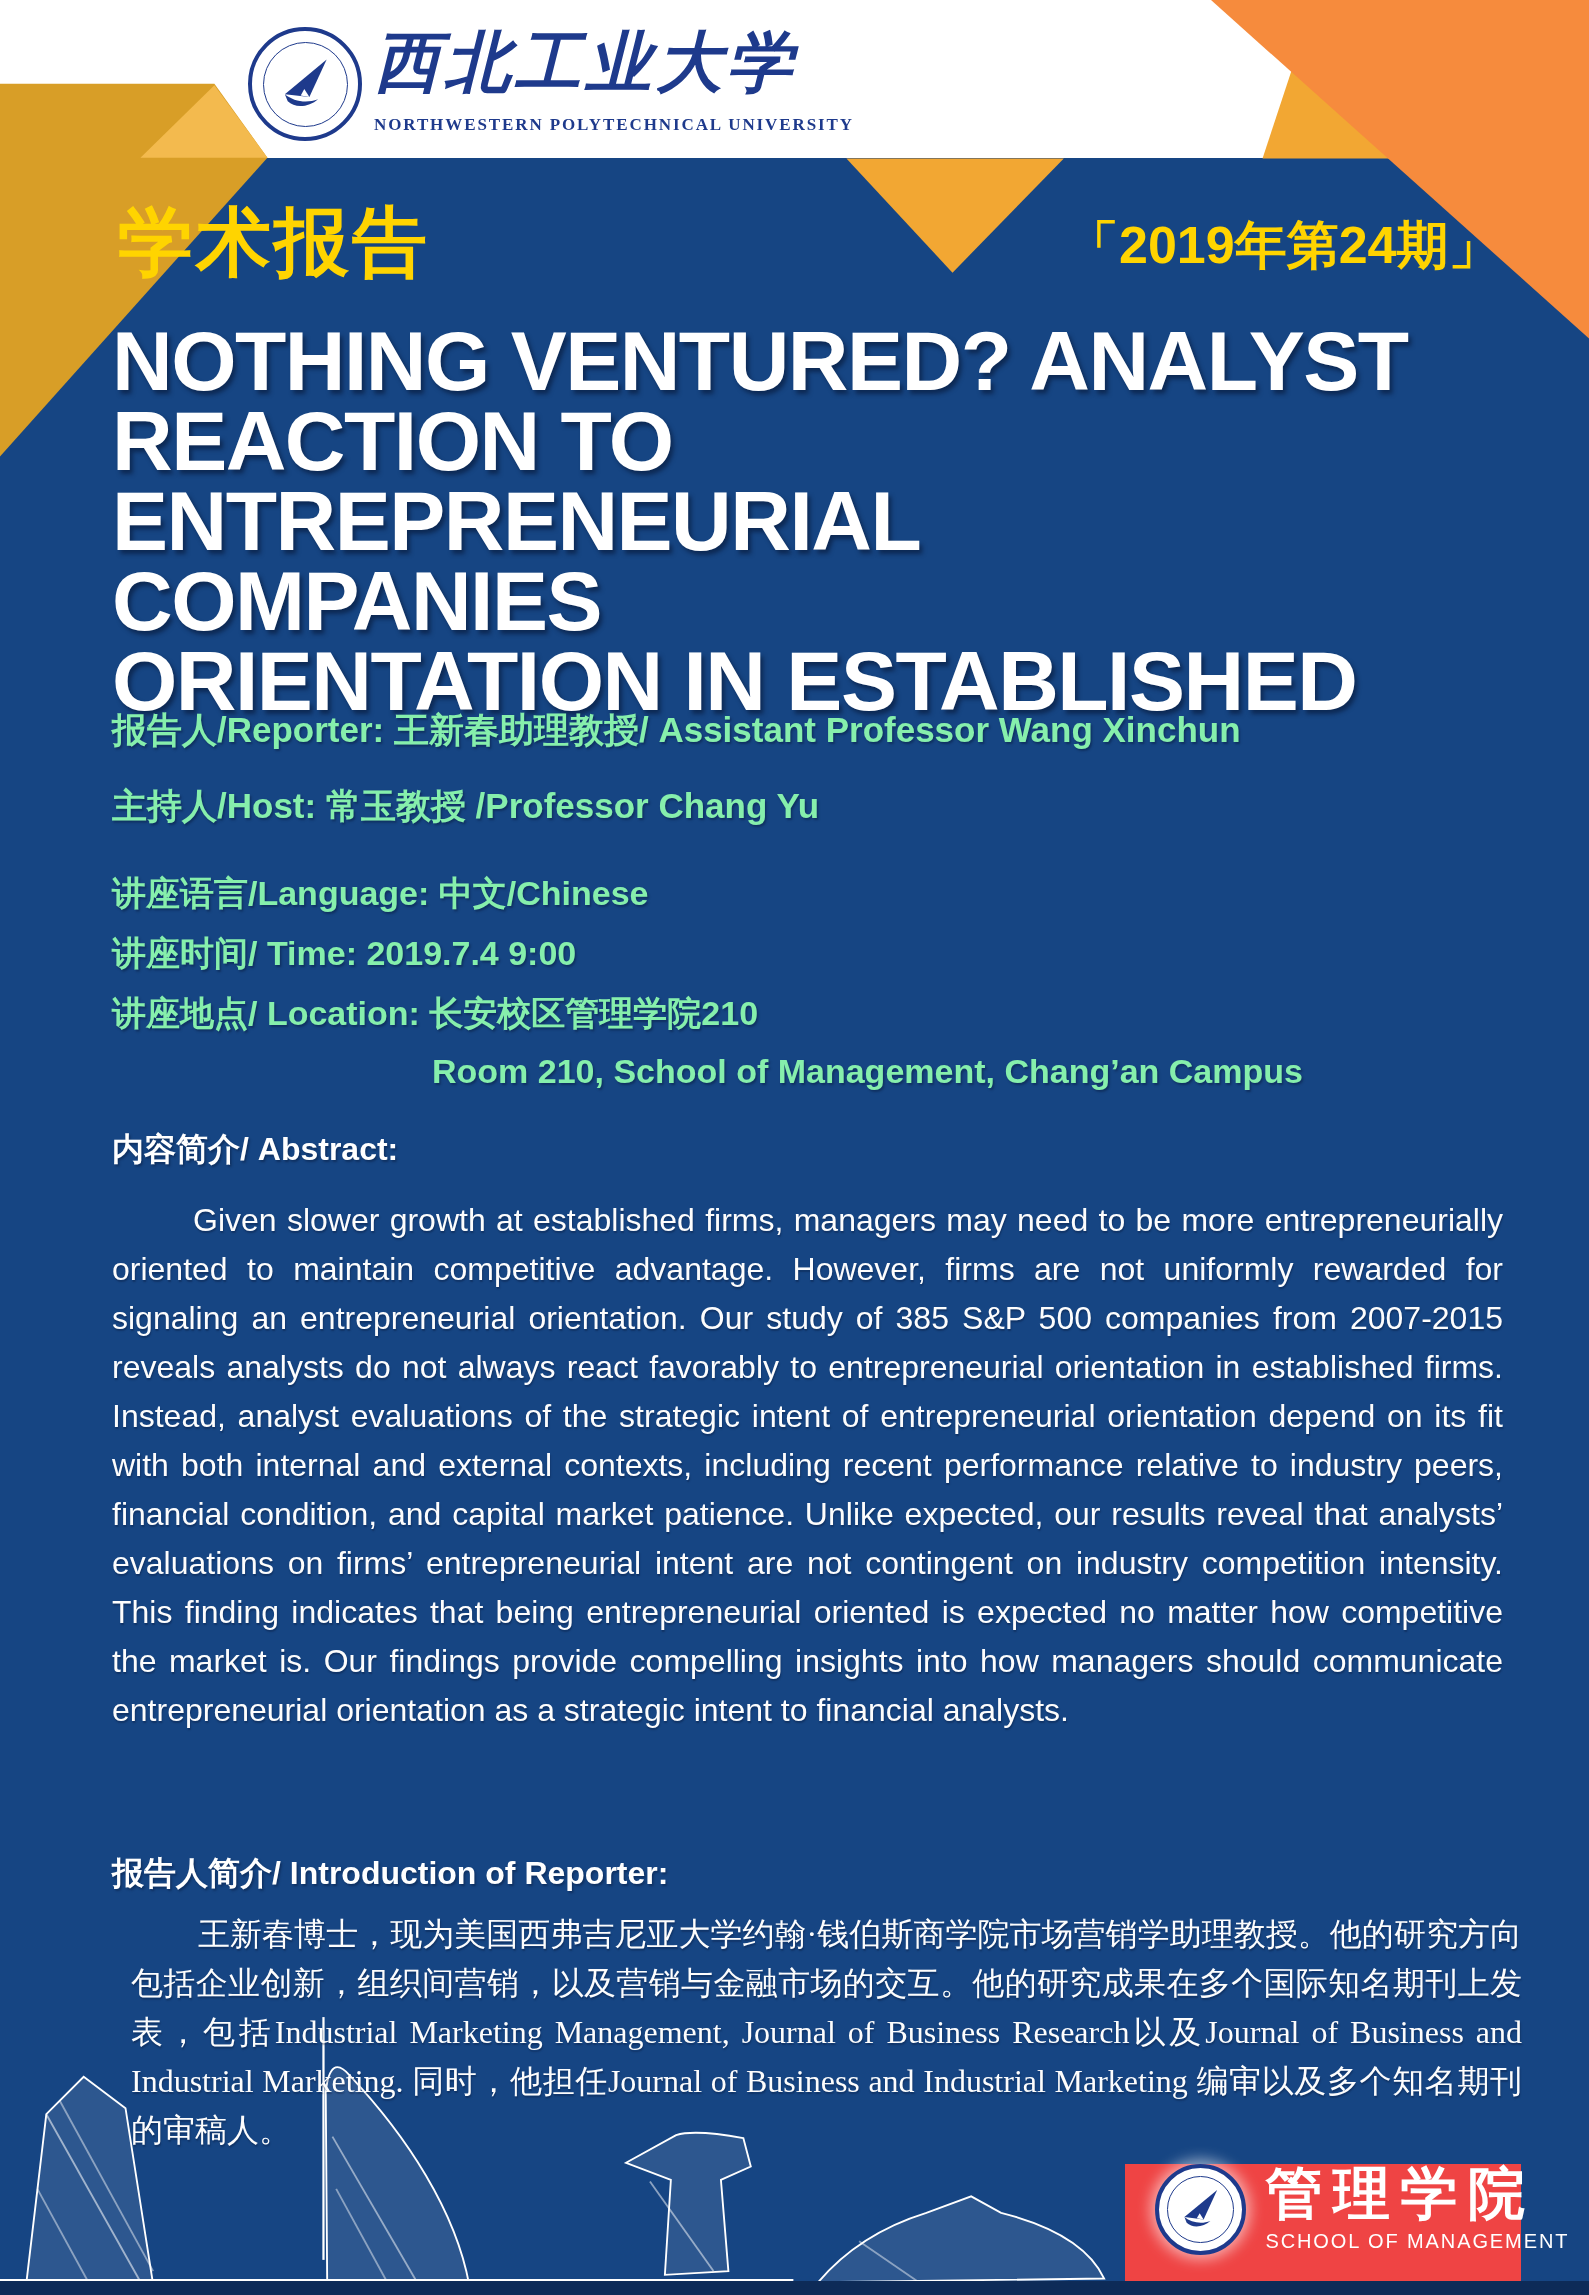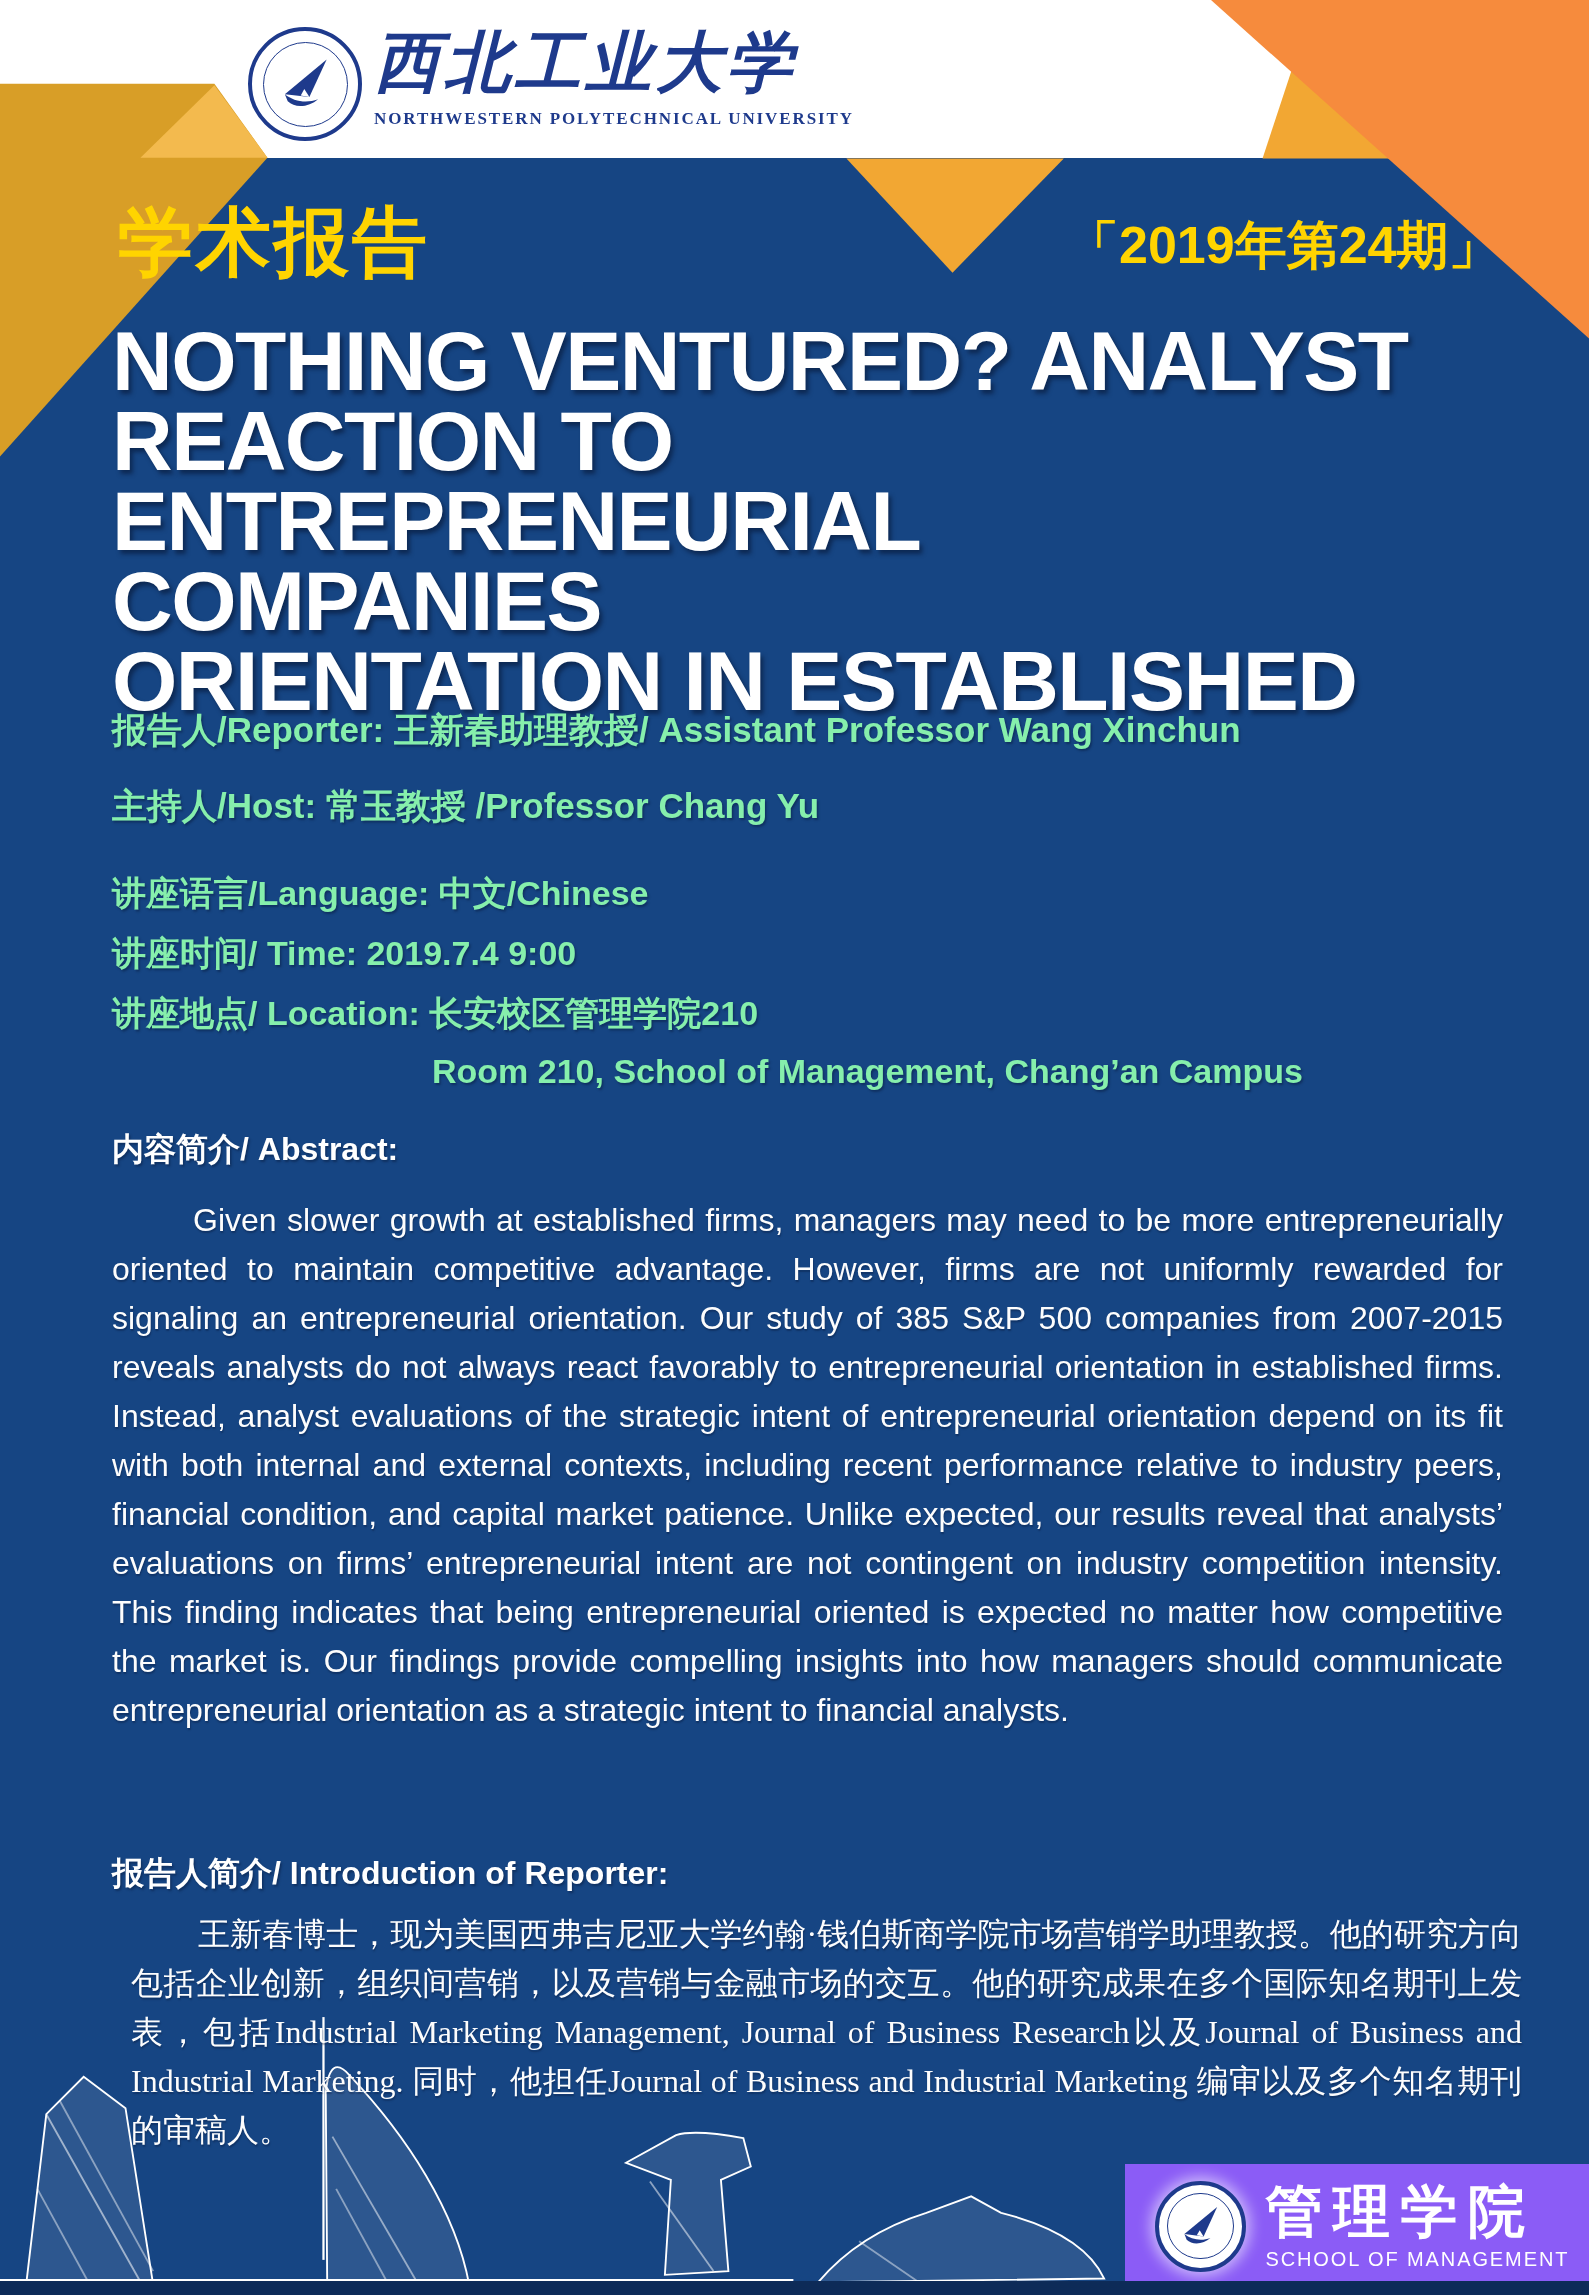--- a/index.html
+++ b/index.html
@@ -14,21 +14,21 @@
   .logo-top{left:248px;top:27px;display:flex;align-items:flex-start;gap:12px;}
   .emblem{position:relative;border-radius:50%;background:#ffffff;
           border:4.5px solid #1E3A8C;box-sizing:border-box;
           display:flex;align-items:center;justify-content:center;}
   .emblem .inner-ring{position:absolute;inset:10.5px;border:1.5px solid #1E3A8C;border-radius:50%;}
   .emblem-top{width:114px;height:114px;}
   .logo-text-col{display:flex;flex-direction:column;align-items:flex-start;}
   .uni-cn{font-family:"Liberation Serif",serif;font-weight:bold;font-style:italic;
           color:#1E3A8C;font-size:66px;line-height:72px;letter-spacing:4.5px;white-space:nowrap;}
   .uni-en{font-family:"Liberation Serif",serif;font-weight:bold;color:#1E3A8C;
-          font-size:17px;letter-spacing:1.9px;margin-top:10px;white-space:nowrap;}
+          font-size:17px;letter-spacing:1.9px;margin-top:16px;white-space:nowrap;}
   
   .lecture-row{left:118px;top:193px;display:flex;align-items:baseline;gap:15px;}
   .lecture-cn{color:#FFD400;font-size:75px;font-weight:bold;letter-spacing:3px;white-space:nowrap;}
   .lecture-en{color:#FFD400;font-family:"DejaVu Sans Mono",monospace;font-weight:bold;
               font-size:54px;white-space:nowrap;}
   .issue{left:1067px;top:211px;color:#FFD400;font-size:52px;font-weight:bold;white-space:nowrap;}
   
   .main-title{left:112px;top:321px;width:1345px;color:#ffffff;font-weight:bold;
               font-size:84px;line-height:80px;letter-spacing:-1.5px;
               text-shadow:3px 3.7px 4.5px rgba(5,18,45,.55);}
@@ -36,22 +36,22 @@
   .info-line{left:112px;color:#86efac;font-weight:bold;font-size:35px;white-space:nowrap;
              text-shadow:1.5px 2.2px 2.2px rgba(5,18,45,.4);}
   
   .sec-heading{left:112px;color:#ffffff;font-weight:bold;font-size:32px;white-space:nowrap;
                text-shadow:1.5px 2.2px 2.2px rgba(5,18,45,.4);}
   .para{left:112px;width:1391px;color:#fdfdfd;font-size:32px;line-height:49px;
         text-align:justify;text-shadow:0.7px 1.5px 1.5px rgba(5,18,45,.35);}
   .para-abstract{top:1196px;text-indent:81px;font-family:"Liberation Sans",sans-serif;}
   .para-bio{top:1910px;text-indent:67px;font-family:Liberation Serif, serif;margin-left:19px;}
   
-  .som-band{left:1125px;top:2164px;width:464px;height:124px;background:#8b5cf6;
-            display:flex;align-items:center;}
+  .som-band{left:1125px;top:2164px;width:396px;height:124px;background:#ef4444;
+            display:flex;}
   .emblem-som{width:91px;height:91px;margin-left:30px;flex:none;
               box-shadow:0 0 13.5px 4.5px rgba(255,255,255,.55);}
   .som-text-col{display:flex;flex-direction:column;margin-left:19.4px;}
   .som-cn{color:#ffffff;font-family:"Liberation Serif",serif;font-weight:bold;
           font-size:57px;line-height:60px;letter-spacing:10.5px;white-space:nowrap;}
   .som-en{color:#ffffff;font-size:20px;letter-spacing:1.9px;margin-top:6px;white-space:nowrap;}
   .bottom-strip{left:0;top:2281px;width:1589px;height:15px;background:#0D2B58;}
   .plane-svg{width:68%;height:68%;}
 </style>
 </head>

